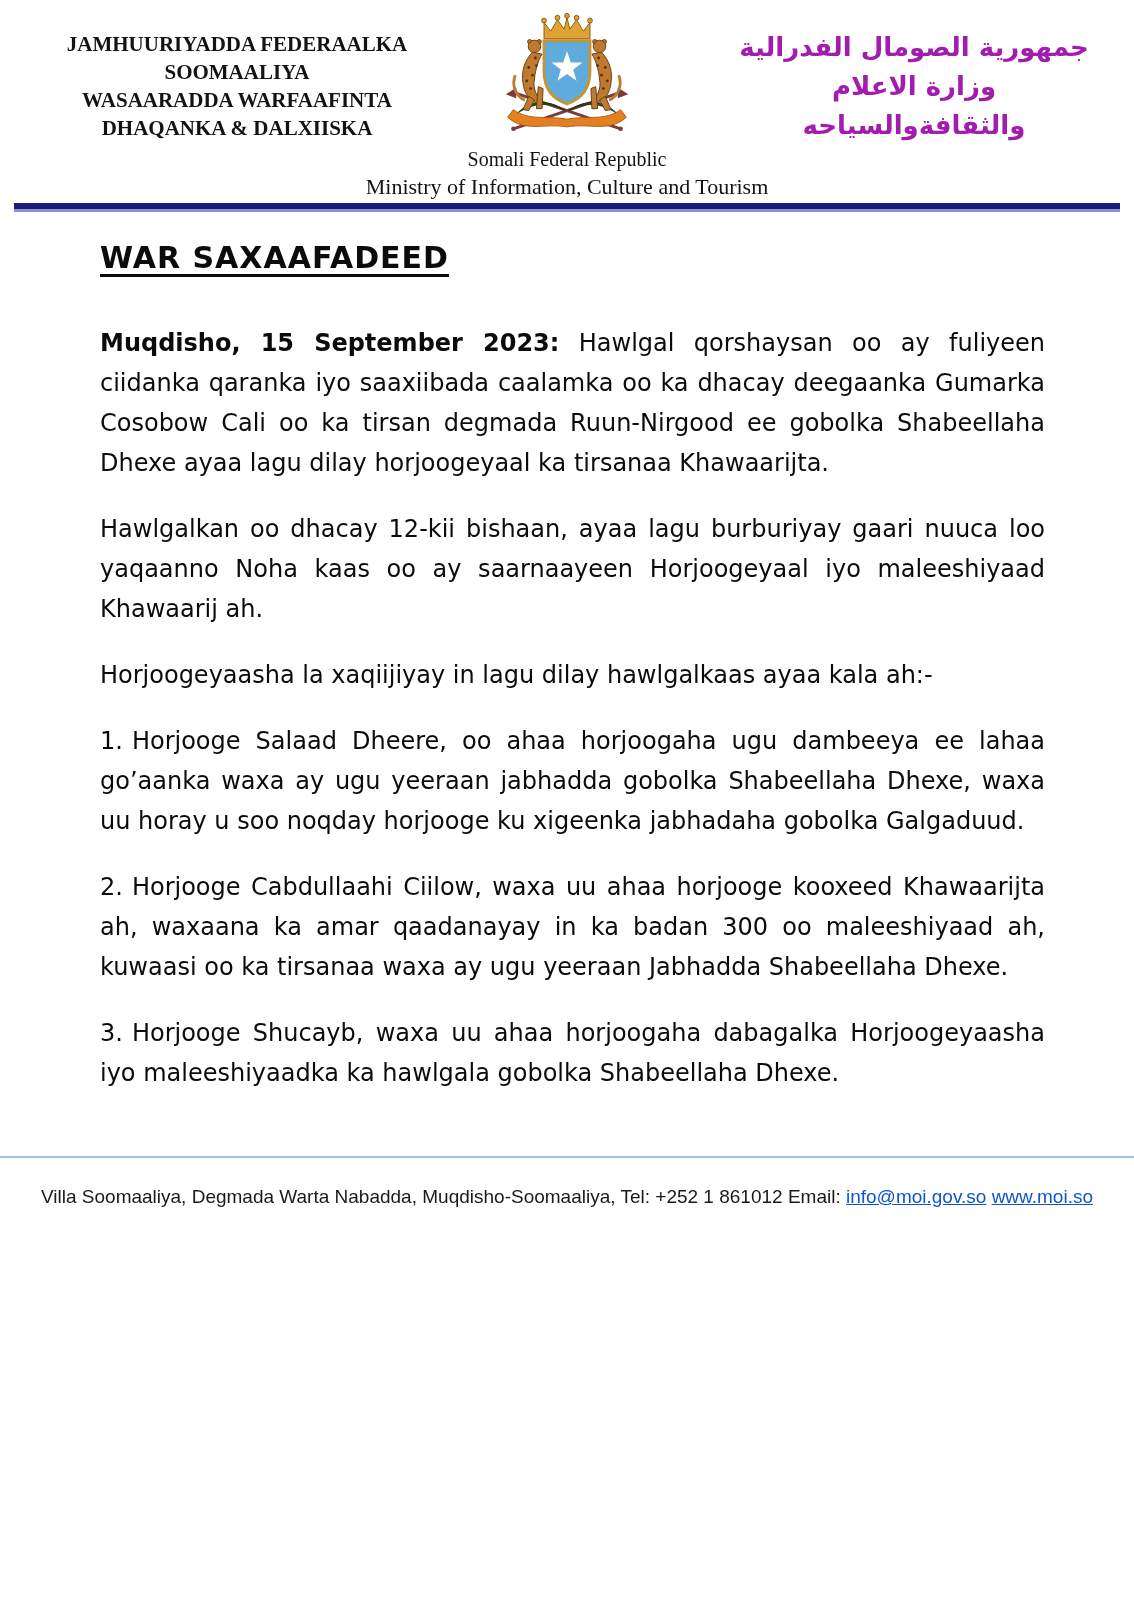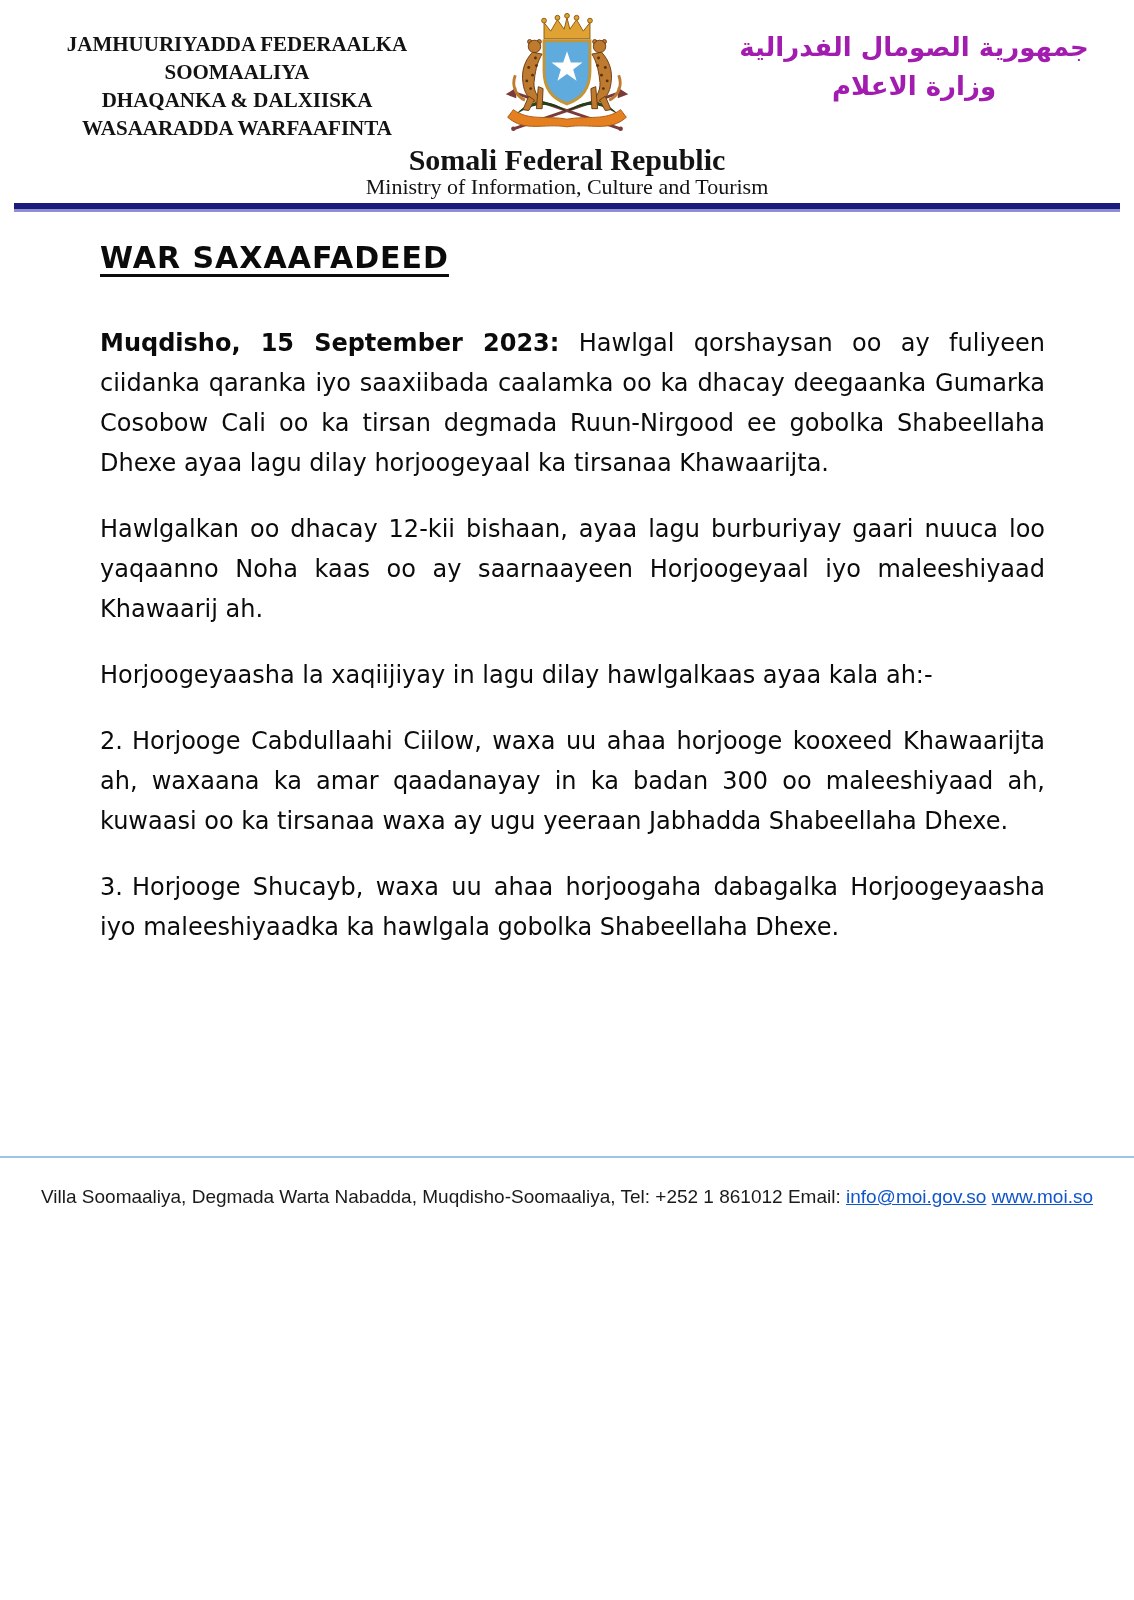--- a/index.html
+++ b/index.html
@@ -18,21 +18,21 @@
   }
   .logo-wrap { position:absolute; top:12px; left:490px; width:154px; height:134px; }
   .header-right {
     position:absolute; top:28px; right:40px; width:360px;
     direction:rtl; text-align:center;
     font-weight:bold; font-size:26px; line-height:39px; color:#a21caf;
     font-family:"DejaVu Sans", sans-serif;
   }
   .subheader { position:absolute; top:146px; left:0; right:0; text-align:center;
     font-family:"Liberation Serif", serif; color:#131313; }
-  .subheader .org { font-weight:bold; font-size:30px; line-height:27px; }
+  .subheader .org { font-weight:normal; font-size:20px; line-height:27px; }
   .subheader .ministry { font-size:22px; line-height:27px; }
 
   .divider {
     position:absolute; top:203px; left:14px; right:14px; height:3px;
     border-top:6px solid var(--divider-dark);
     border-bottom:3px solid var(--divider-light);
   }
 
   
   .content { position:absolute; top:240px; left:100px; width:945px; }
@@ -61,22 +61,22 @@
   .footer a { color:var(--link); text-decoration:underline; cursor:pointer; }
 </style>
 </head>
 <body>
 
 <div class="page">
 
   <div class="header-left">
     <div>JAMHUURIYADDA FEDERAALKA</div>
     <div>SOOMAALIYA</div>
+    <div>WASAARADDA WARFAAFINTA</div>
     <div>DHAQANKA &amp; DALXIISKA</div>
-    <div>WASAARADDA WARFAAFINTA</div>
   </div>
 
   <div class="logo-wrap">
     <svg width="154" height="134" viewBox="0 0 160 140" xmlns="http://www.w3.org/2000/svg">
 
       <g stroke-linecap="round">
         <line x1="24" y1="122" x2="136" y2="84" stroke="#7a3b3b" stroke-width="3"></line>
         <line x1="24" y1="84" x2="136" y2="122" stroke="#7a3b3b" stroke-width="3"></line>
         <polygon points="16,86 27,79 27,90" fill="#7a3b3b"></polygon>
         <polygon points="144,86 133,79 133,90" fill="#7a3b3b"></polygon>
@@ -140,20 +140,21 @@
       </g>
 
       <path d="M56,30 L104,30 L104,62 Q104,88 80,96 Q56,88 56,62 Z" fill="#5fabdd" stroke="#c49435" stroke-width="3"></path>
       <polygon points="80,41 83.99,52.75 96.17,52.75 86.46,60 89.99,71.75 80,64.8 70.01,71.75 73.54,60 63.83,52.75 76.01,52.75" fill="#ffffff"></polygon>
     </svg>
   </div>
 
   <div class="header-right">
     <div>جمهورية الصومال الفدرالية</div>
     <div>وزارة الاعلام</div>
+    <div>والثقافةوالسياحه</div>
   </div>
 
   <div class="subheader">
     <div class="org">Somali Federal Republic</div>
     <div class="ministry">Ministry of Information, Culture and Tourism</div>
   </div>
 
   <div class="divider"></div>
 
   <div class="content">
@@ -164,20 +165,23 @@
 
     <p class="para">
       <span class="lead">Muqdisho, 15 September 2023:</span>
       <span>Hawlgal qorshaysan oo ay fuliyeen ciidanka qaranka iyo saaxiibada caalamka oo ka dhacay deegaanka Gumarka Cosobow Cali oo ka tirsan degmada Ruun-Nirgood ee gobolka Shabeellaha Dhexe ayaa lagu dilay horjoogeyaal ka tirsanaa Khawaarijta.</span>
     </p>
 
     <p class="para">Hawlgalkan oo dhacay 12-kii bishaan, ayaa lagu burburiyay gaari nuuca loo yaqaanno Noha kaas oo ay saarnaayeen Horjoogeyaal iyo maleeshiyaad Khawaarij ah.</p>
 
     <p class="para">Horjoogeyaasha la xaqiijiyay in  lagu dilay hawlgalkaas ayaa kala ah:-</p>
 
+    <p class="list-item">
+      <span class="num">1.</span><span>Horjooge Salaad Dheere, oo ahaa horjoogaha ugu dambeeya ee lahaa go’aanka waxa ay ugu yeeraan jabhadda gobolka Shabeellaha Dhexe, waxa uu horay u soo noqday horjooge ku xigeenka jabhadaha gobolka Galgaduud.</span>
+    </p>
 
     <p class="list-item">
       <span class="num">2.</span><span>Horjooge Cabdullaahi Ciilow, waxa uu ahaa horjooge kooxeed Khawaarijta ah, waxaana ka amar qaadanayay in ka badan 300 oo maleeshiyaad ah, kuwaasi oo ka tirsanaa waxa ay ugu yeeraan Jabhadda Shabeellaha Dhexe.</span>
     </p>
 
     <p class="list-item">
       <span class="num">3.</span><span>Horjooge Shucayb, waxa uu ahaa horjoogaha dabagalka Horjoogeyaasha iyo maleeshiyaadka ka hawlgala gobolka Shabeellaha Dhexe.</span>
     </p>
   </div>
 

